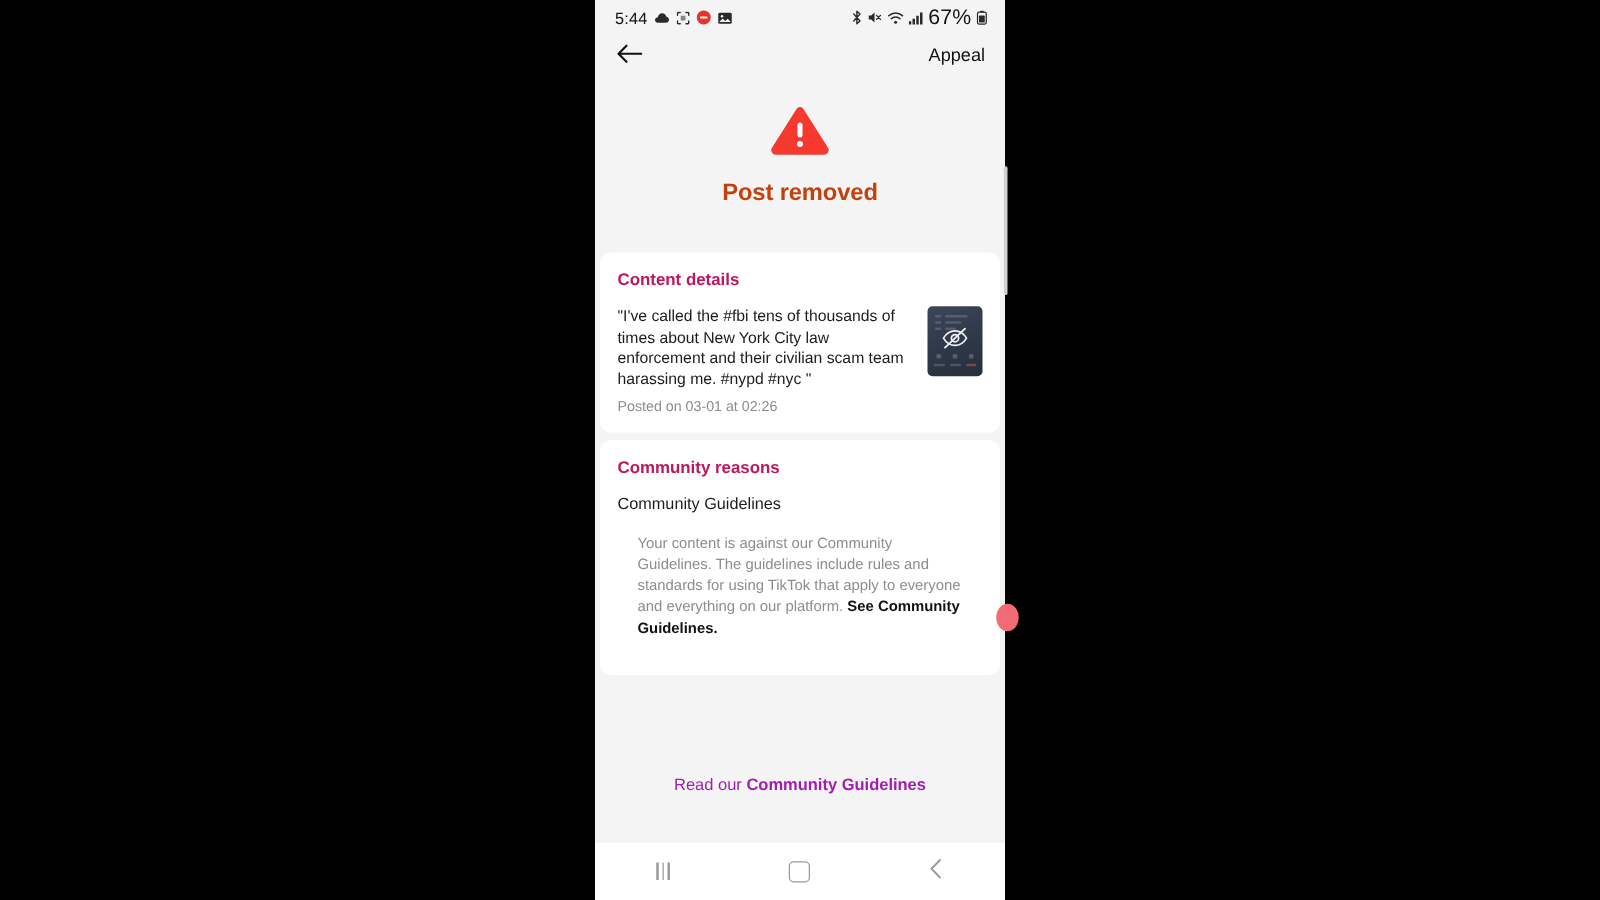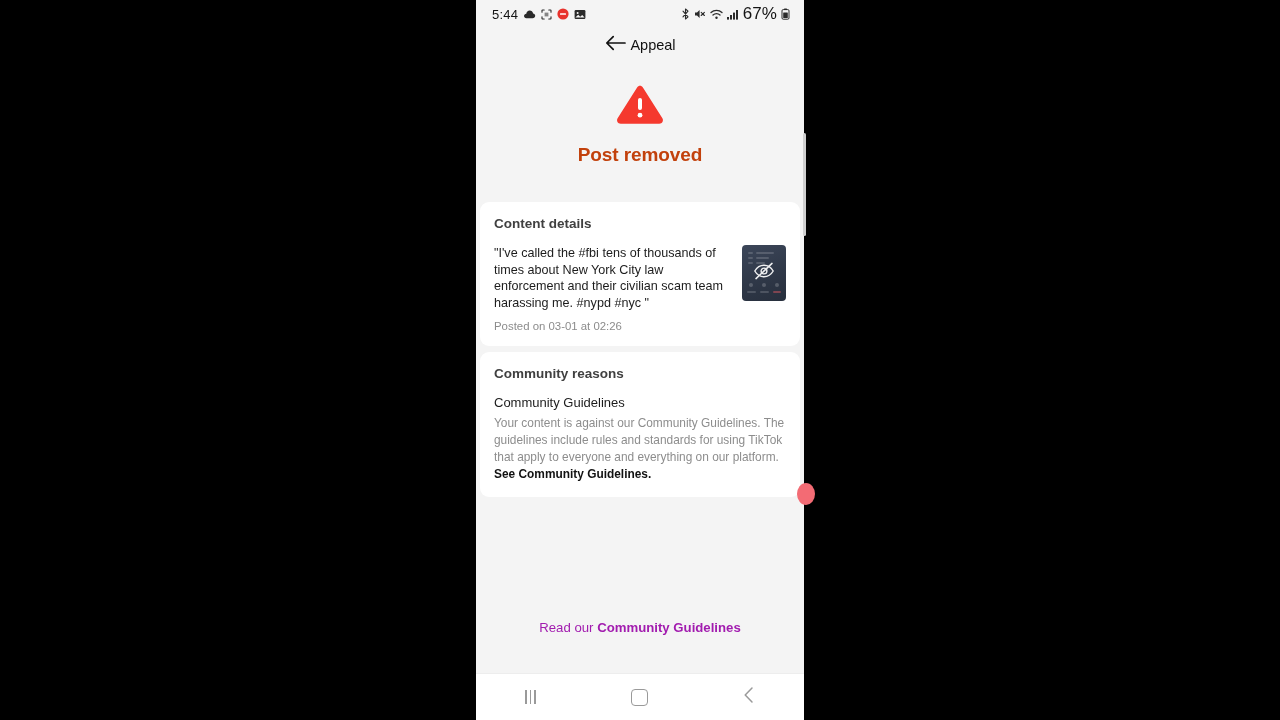--- a/index.html
+++ b/index.html
@@ -44,21 +44,21 @@
   .sb-right { display: flex; align-items: center; gap: 4px; }
   .sb-time { font-size: 13px; letter-spacing: .2px; color: #141414; }
   .sb-ico { display: inline-flex; align-items: center; }
   .sb-pct { font-size: 17px; color: #141414; letter-spacing: .1px; }
 
   
   .appbar {
     height: 34px;
     display: flex;
     align-items: center;
-    justify-content: center;
+    justify-content: space-between;
     padding: 0 14px 0 14px;
     box-sizing: border-box;
   }
   .back-btn {
     width: 28px; height: 28px;
     display: flex; align-items: center; justify-content: center;
     cursor: pointer;
   }
   .appbar-title {
     font-size: 14.5px;
@@ -89,21 +89,21 @@
   .card {
     background: #ffffff;
     border-radius: 9px;
     margin: 0 4px 6px 4px;
     padding: 14px 14px 14px 14px;
     box-sizing: border-box;
   }
   .card-title {
     font-size: 13.5px;
     font-weight: bold;
-    color: #404040;
+    color: #be185d;
     margin: 0 0 14px 0;
   }
   .content-row { display: flex; gap: 12px; align-items: flex-start; }
   .content-text { flex: 1; min-width: 0; }
   .post-body {
     font-size: 12.6px;
     line-height: 1.33;
     color: #1c1c1c;
     margin: 0 0 8px 0;
   }
@@ -139,21 +139,21 @@
 
   .vr-sub {
     font-size: 13px;
     color: #1c1c1c;
     margin: 0 0 5px 0;
   }
   .vr-body {
     font-size: 11.9px;
     line-height: 1.42;
     color: #8d8d8d;
-    margin: 0;
+    margin: 16px;
   }
   .vr-body b { color: #121212; font-weight: bold; }
 
   
   .footer-link {
     position: absolute;
     left: 0; right: 0;
     top: 620px;
     text-align: center;
     font-size: 13.2px;

